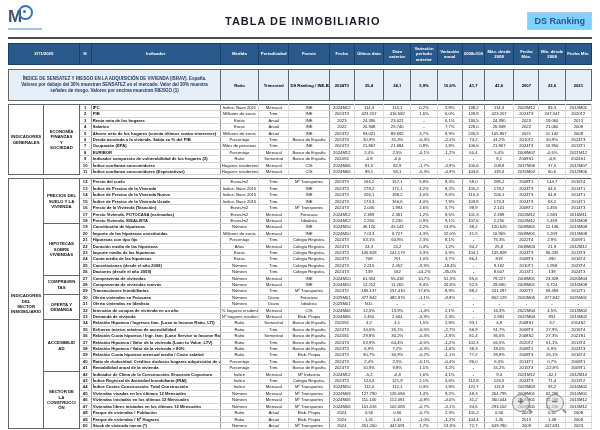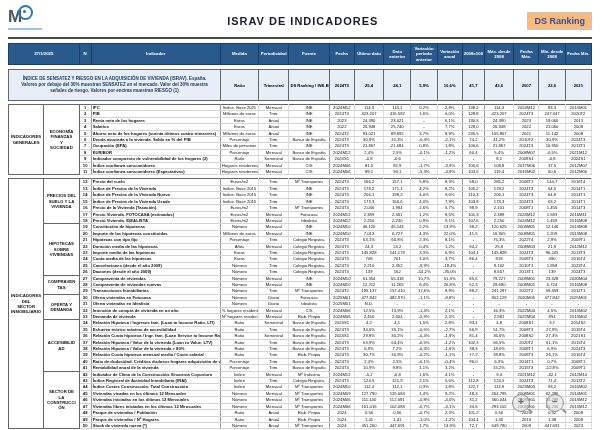--- a/index.html
+++ b/index.html
@@ -8,21 +8,21 @@
 
   
   .top{display:flex;align-items:center;height:32px;border-bottom:2px solid #4a4a4a;}
   .logo{width:70px;position:relative;height:30px;}
   .logo-m{font-size:17px;font-weight:bold;color:#44546a;line-height:22px;}
   .logo-c{display:inline-block;width:11px;height:11px;border:2.5px solid #2e75b6;border-radius:50%;
     position:relative;top:-2px;left:-4px;}
   .logo-dot{position:absolute;width:3px;height:3px;background:#2e75b6;border-radius:50%;left:3px;top:3px;}
   .logo-bar{width:34px;height:2px;background:#9dc3e6;margin-top:0px;}
   .title{flex:1;text-align:center;font-size:11px;font-weight:bold;color:#1a1a2e;letter-spacing:1px;}
-  .badge{background:#fdba74;border:1px solid #b8c8e0;color:#2f4fa3;font-weight:bold;
+  .badge{background:#7dd3fc;border:1px solid #b8c8e0;color:#2f4fa3;font-weight:bold;
     font-size:9px;padding:3px 6px;}
 
   
   table{border-collapse:collapse;table-layout:fixed;width:584px;}
   col.col-g1{width:35px}col.col-g2{width:35px}col.col-n{width:12px}col.col-ind{width:128px}
   col.col-med{width:38px}col.col-per{width:30px}col.col-fue{width:40px}col.col-fec{width:25px}
   col.col-ult{width:29px}col.col-ant{width:27px}col.col-vp{width:26px}col.col-va{width:25px}
   col.col-ix{width:22px}col.col-mx{width:29px}col.col-fmx{width:25px}col.col-mn{width:26px}col.col-fmn{width:26px}
 
   .thead{margin-top:4px;}
@@ -61,21 +61,21 @@
 </head>
 <body>
 
 <div class="page">
 
   <div class="top">
     <div class="logo">
       <span class="logo-m">M</span><span class="logo-c"><span class="logo-dot"></span></span>
       <div class="logo-bar"></div>
     </div>
-    <div class="title">ISRAV DE INDICADORES</div>
+    <div class="title">TABLA DE INMOBILIARIO</div>
     <div class="badge">DS Ranking</div>
   </div>
 
   <table class="thead">
     <colgroup>
         <col class="col-g1">
         <col class="col-g2">
         <col class="col-n">
         <col class="col-ind">
         <col class="col-med">

